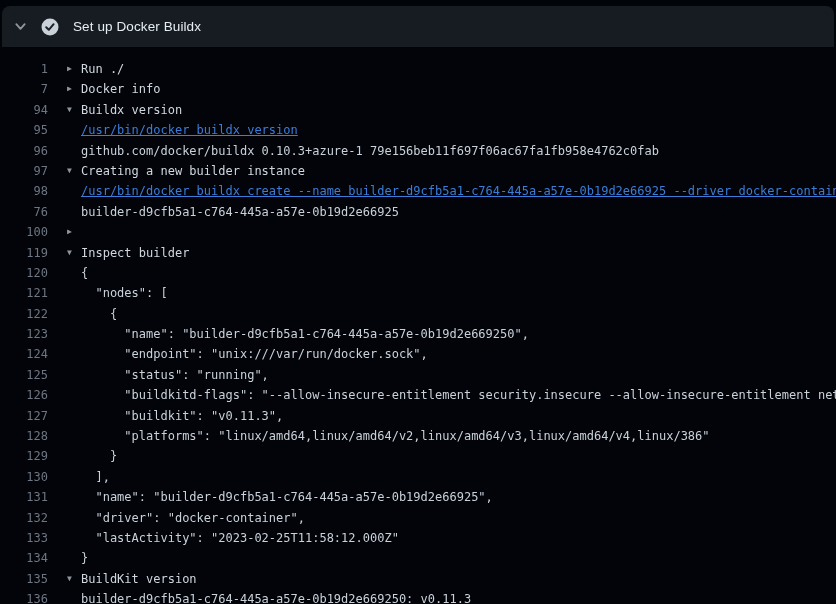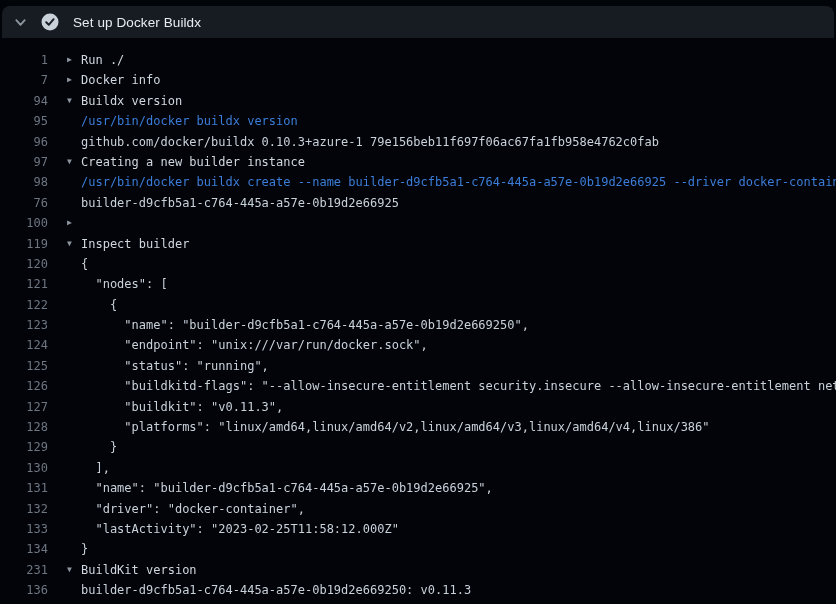--- a/index.html
+++ b/index.html
@@ -5,21 +5,21 @@
   :root{
     --page_bg:#010409; --header_bg:#171c23; --log_bg:#02040a;
     --line_number:#6e7681; --text:#c9d1d9; --command:#3b7dd8;
     --marker:#8d959e; --title:#e6edf3; --check_circle:#c9d1d9; --check_mark:#1c2128;
   }
   *{box-sizing:border-box;margin:0;padding:0;}
   html,body{width:836px;height:604px;overflow:hidden;background:var(--page_bg);}
   body{font-family:"Liberation Sans", sans-serif;}
 
   .step-header{
-    margin:6px 2px 0 2px; height:32px;
+    margin:6px 2px 0 2px; height:41px;
     background:var(--header_bg);
     border-radius:8px 8px 0 0;
     display:flex; align-items:center;
     padding:0 12px; gap:14px;
     cursor:pointer;
   }
   .step-title{ color:var(--title); font-size:13.5px; font-weight:400; letter-spacing:.1px; }
   .chev{ display:flex; align-items:center; }
   .check{ display:flex; align-items:center; }
 
@@ -38,21 +38,21 @@
   }
   .row .num{
     width:48px; flex:none; text-align:right;
     color:var(--line_number); cursor:pointer;
   }
   .row .marker{
     width:14px; flex:none; margin-left:19px;
     font-size:8px; color:var(--marker); text-align:left;
   }
   .row .text{ flex:none; color:var(--text); }
-  .row.command .text{ color:var(--command); }
+  .row.command .text{ color:var(--command);text-decoration:underline; }
   .row.group_open .text, .row.group_collapsed .text{ color:#d0d7de; }
 </style>
 </head>
 <body>
 
 <div class="step-header">
   <span class="chev">
     <svg width="13" height="13" viewBox="0 0 14 14">
       <polyline points="2.5,4.5 7,9.5 11.5,4.5" fill="none" stroke="#8d959e" stroke-width="2" stroke-linecap="round" stroke-linejoin="round"></polyline>
     </svg>
@@ -186,21 +186,21 @@
     <span class="num">133</span>
     <span class="marker"></span>
     <span class="text">  "lastActivity": "2023-02-25T11:58:12.000Z"</span>
   </div>
       <div class="row output">
     <span class="num">134</span>
     <span class="marker"></span>
     <span class="text">}</span>
   </div>
       <div class="row group_open">
-    <span class="num">231</span>
+    <span class="num">135</span>
     <span class="marker">▼</span>
     <span class="text">BuildKit version</span>
   </div>
       <div class="row output">
     <span class="num">136</span>
     <span class="marker"></span>
     <span class="text">builder-d9cfb5a1-c764-445a-a57e-0b19d2e669250: v0.11.3</span>
   </div>
     </div>
 </div>

